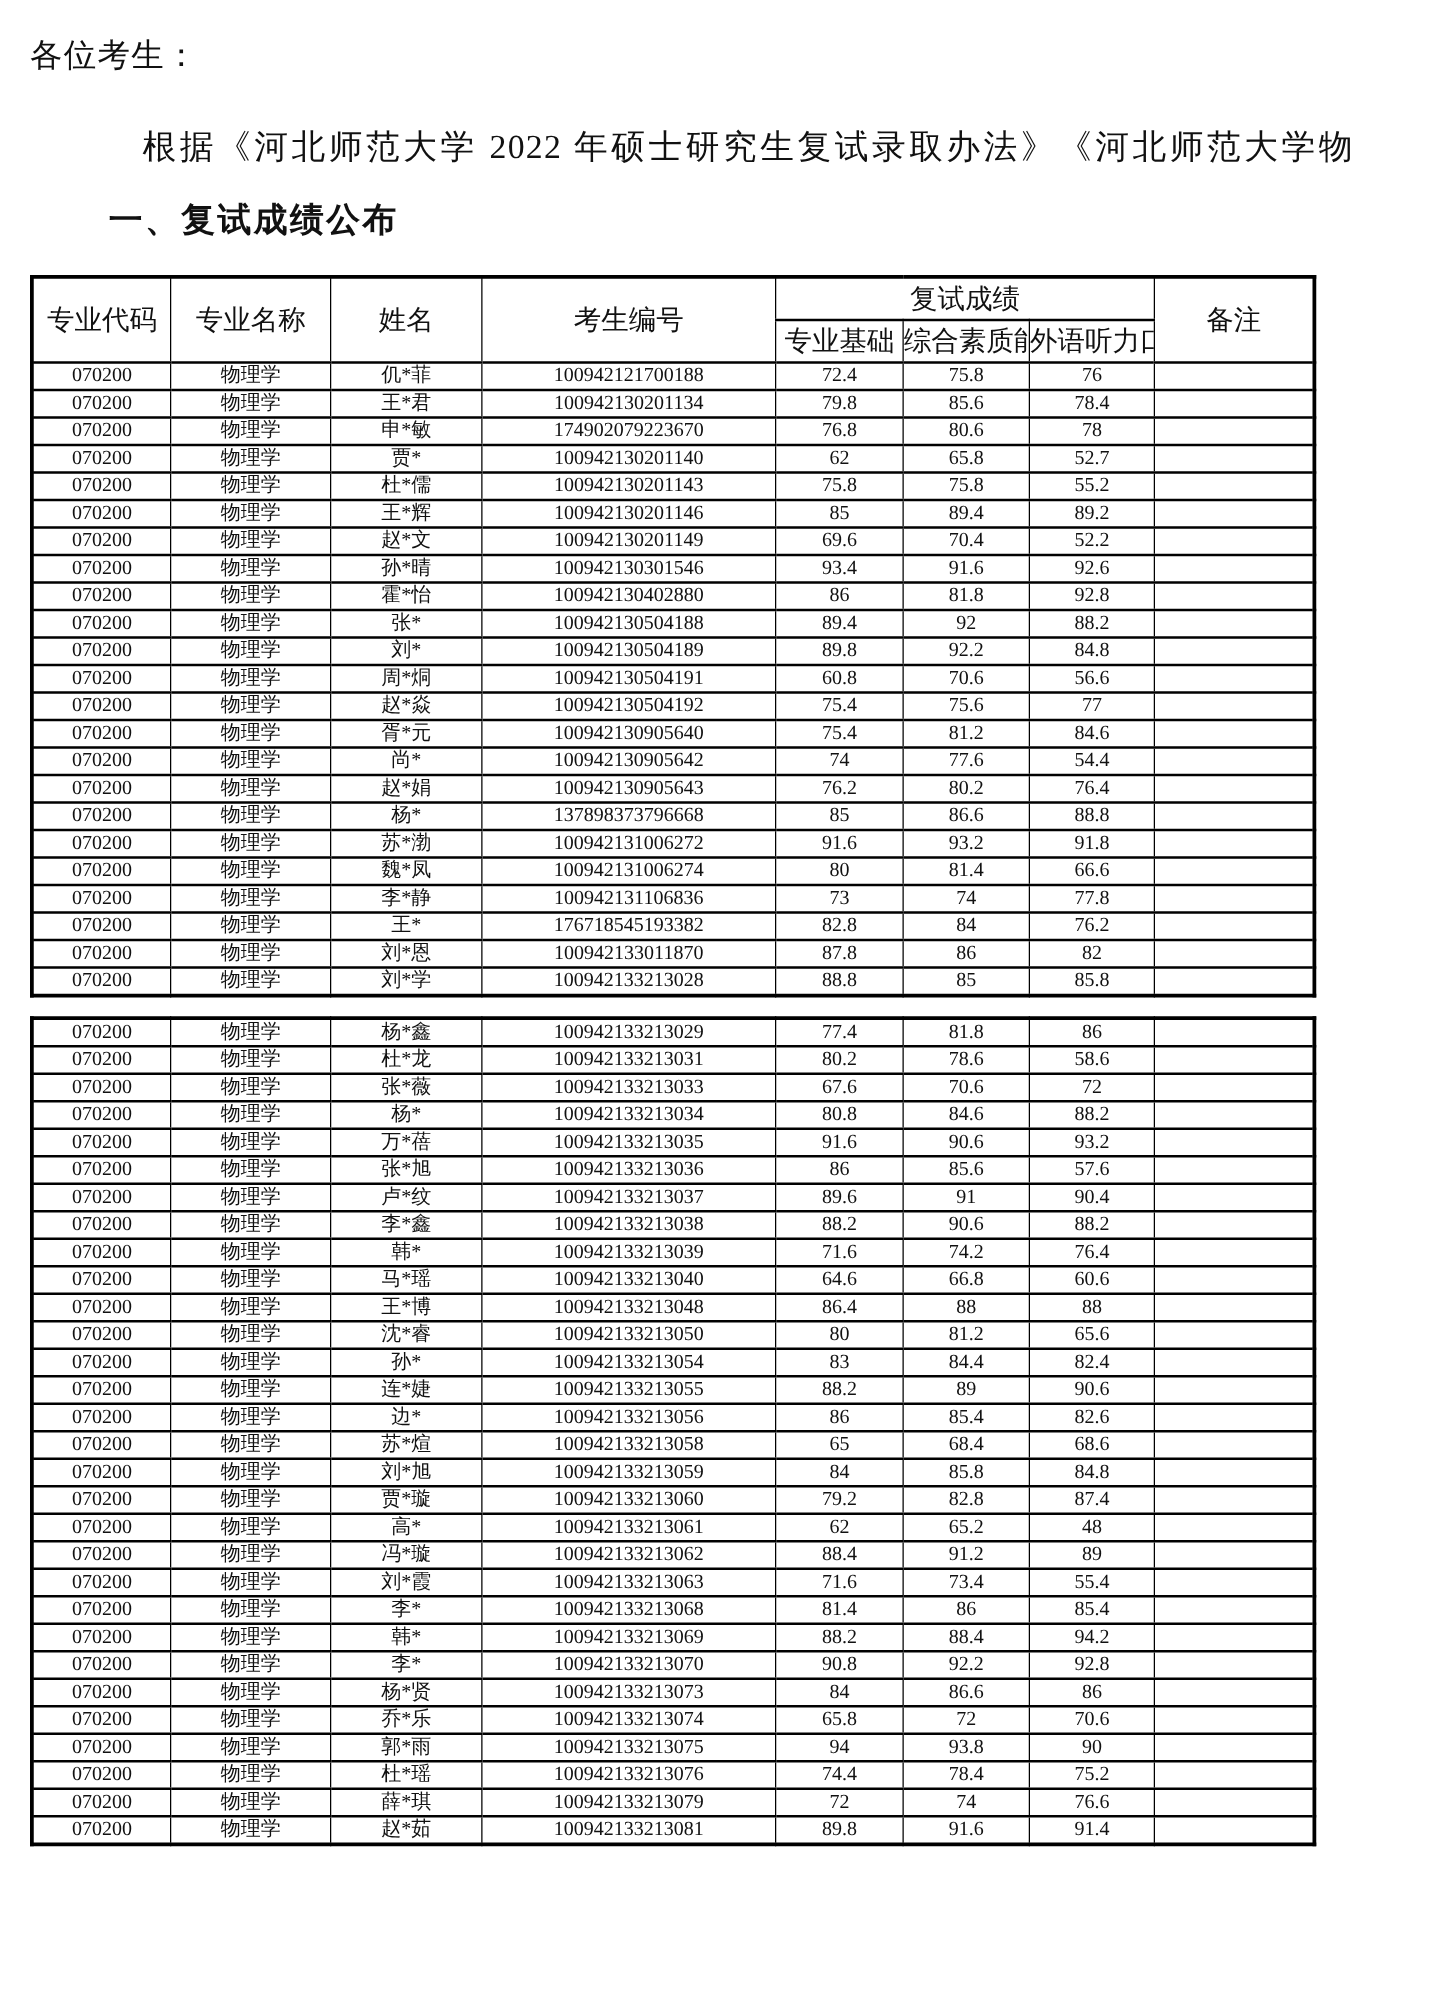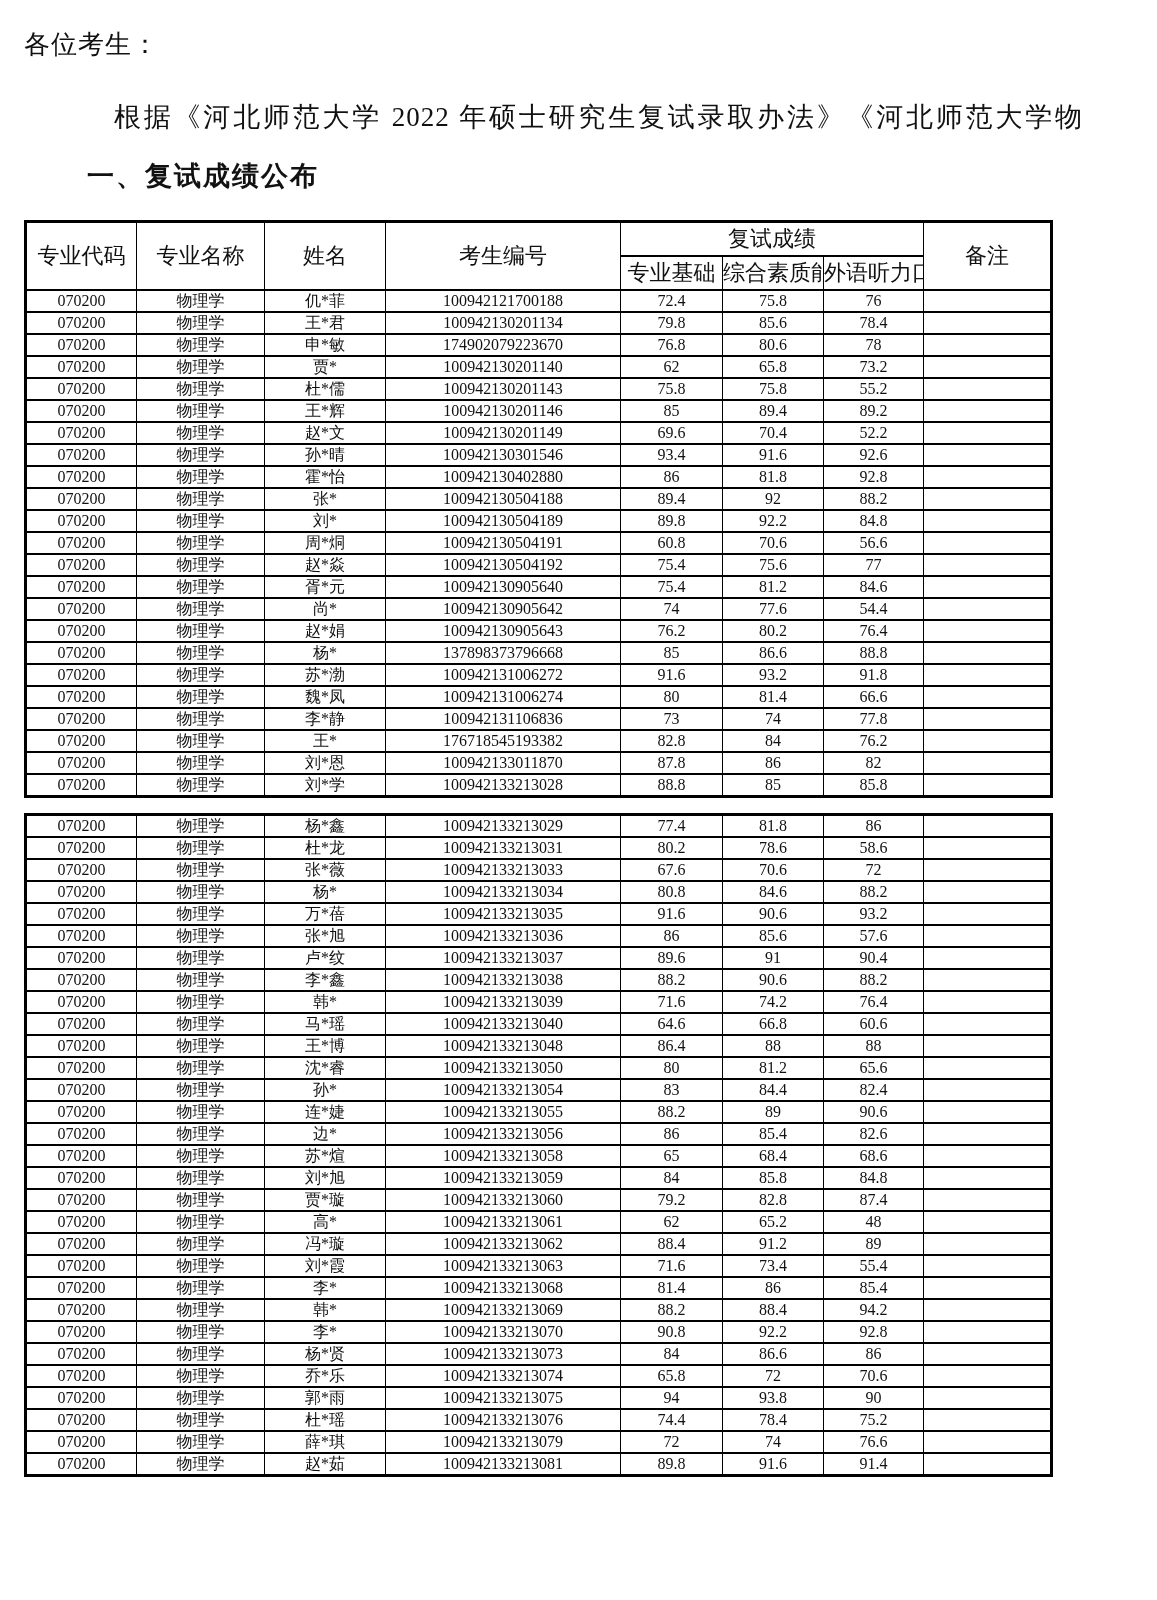--- a/index.html
+++ b/index.html
@@ -163,21 +163,21 @@
             <td>78</td>
             <td></td>
           </tr>
           <tr>
             <td>070200</td>
             <td>物理学</td>
             <td>贾*</td>
             <td>100942130201140</td>
             <td>62</td>
             <td>65.8</td>
-            <td>73.2</td>
+            <td>52.7</td>
             <td></td>
           </tr>
           <tr>
             <td>070200</td>
             <td>物理学</td>
             <td>杜*儒</td>
             <td>100942130201143</td>
             <td>75.8</td>
             <td>75.8</td>
             <td>55.2</td>

